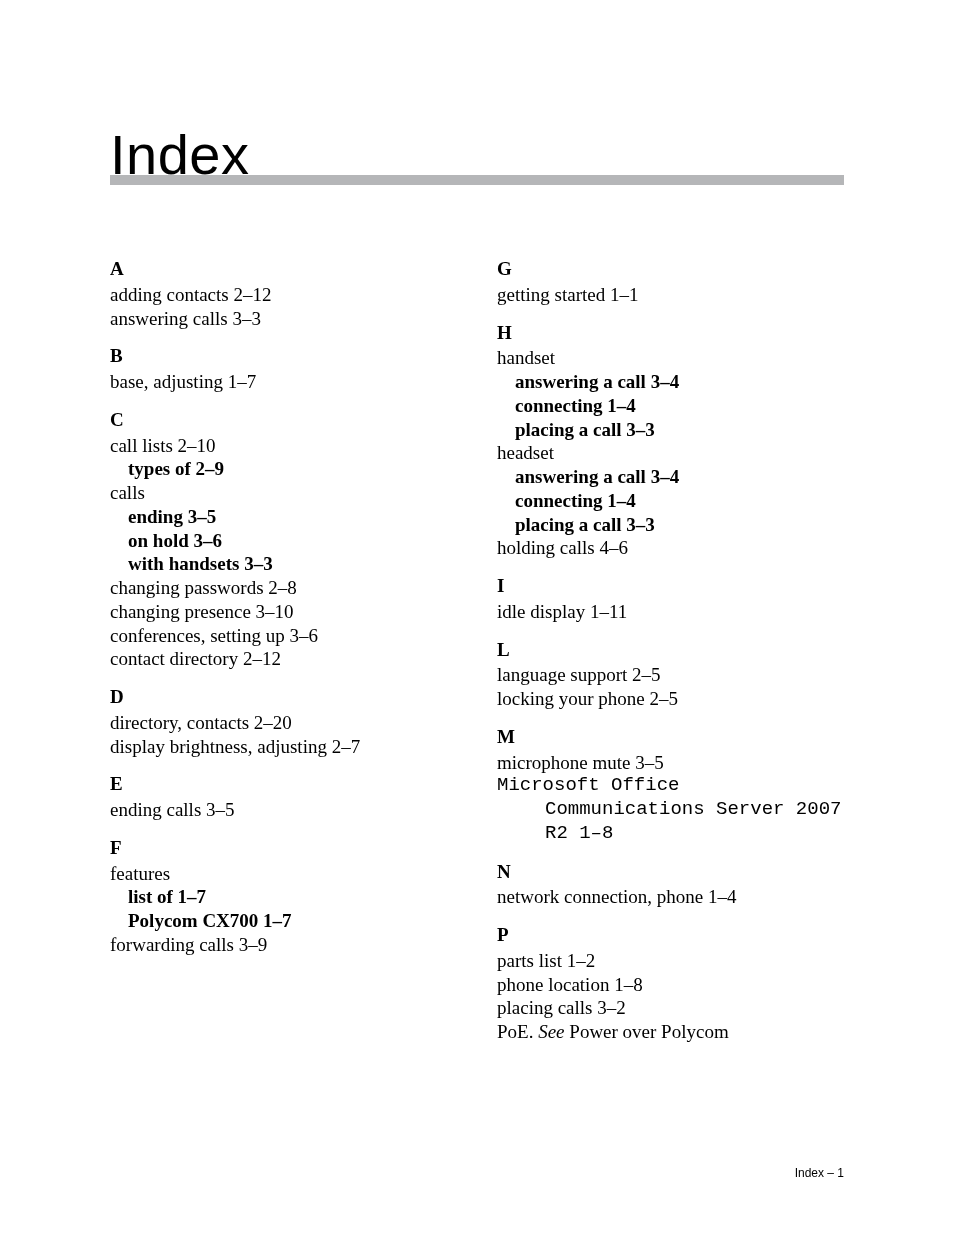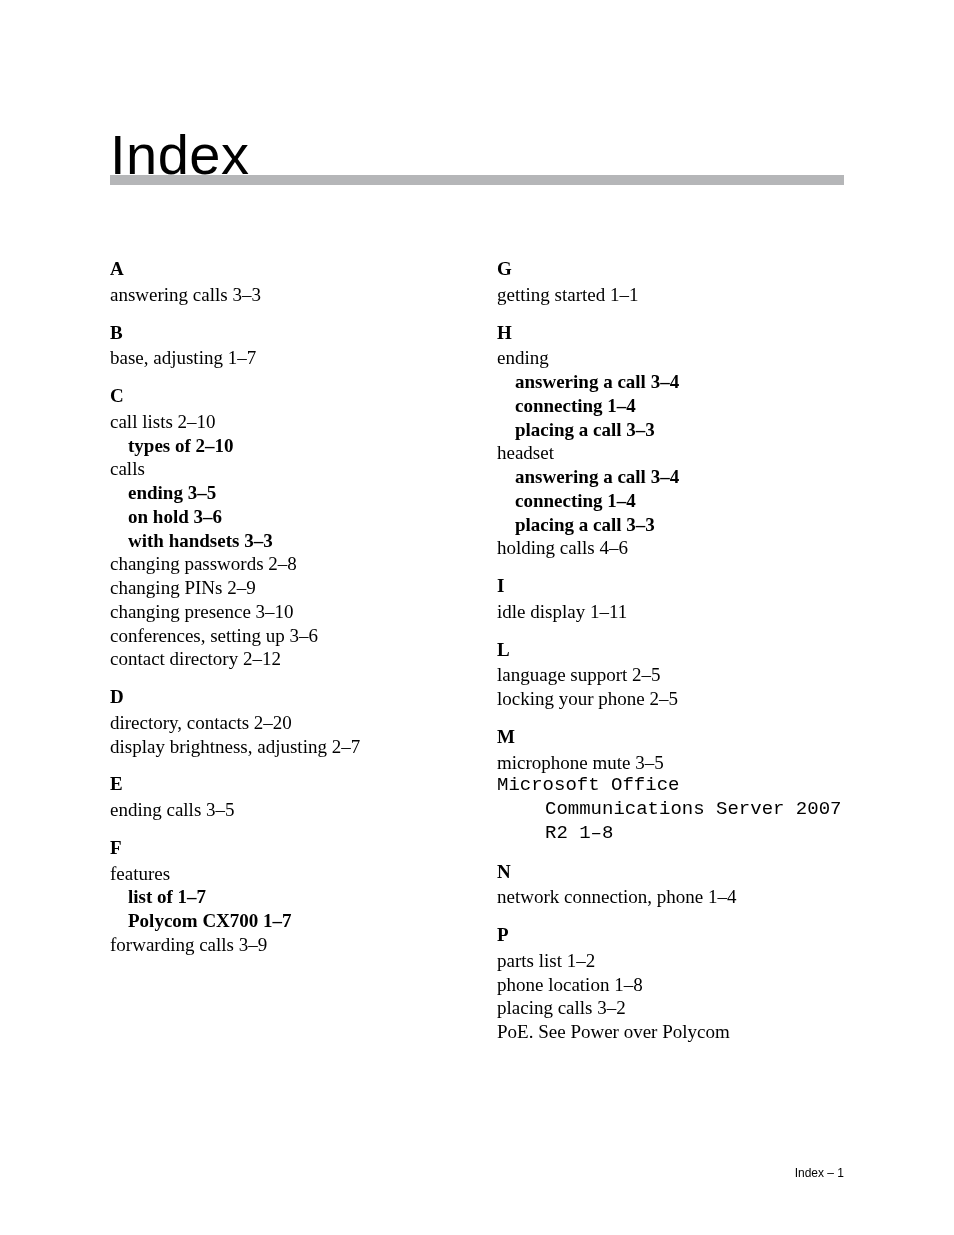--- a/index.html
+++ b/index.html
@@ -44,70 +44,70 @@
     line-height: 1.25;
   }
   .letter {
     font-weight: 700;
     margin-top: 14px;
     margin-bottom: 2px;
   }
   .letter.first { margin-top: 0; }
   .entry { }
   .sub { padding-left: 18px; font-weight: bold; }
-  .italic { }
+  .italic { font-style: italic; }
   .footer {
     position: absolute;
     right: 110px;
     bottom: 55px;
     font-family: Futura, "Century Gothic", "Helvetica Neue", Arial, sans-serif;
     font-size: 12px;
   }
 </style>
 </head>
 <body>
 
 <div class="page">
   <div class="top-rule"></div>
   <h1 class="title">Index</h1>
 
   <div class="columns">
     <div class="col" id="col-left">
         <div class="letter first">A</div>
+        <div class="entry">adding contacts 2–12</div>
         <div class="entry">answering calls 3–3</div>
         <div class="letter">B</div>
         <div class="entry">base, adjusting 1–7</div>
         <div class="letter">C</div>
         <div class="entry">call lists 2–10</div>
-        <div class="entry sub">types of 2–10</div>
+        <div class="entry sub">types of 2–9</div>
         <div class="entry">calls</div>
         <div class="entry sub">ending 3–5</div>
         <div class="entry sub">on hold 3–6</div>
         <div class="entry sub">with handsets 3–3</div>
         <div class="entry">changing passwords 2–8</div>
-        <div class="entry">changing PINs 2–9</div>
         <div class="entry">changing presence 3–10</div>
         <div class="entry">conferences, setting up 3–6</div>
         <div class="entry">contact directory 2–12</div>
         <div class="letter">D</div>
         <div class="entry">directory, contacts 2–20</div>
         <div class="entry">display brightness, adjusting 2–7</div>
         <div class="letter">E</div>
         <div class="entry">ending calls 3–5</div>
         <div class="letter">F</div>
         <div class="entry">features</div>
         <div class="entry sub">list of 1–7</div>
         <div class="entry sub">Polycom CX700 1–7</div>
         <div class="entry">forwarding calls 3–9</div>
       </div>
     <div class="col" id="col-right">
         <div class="letter first">G</div>
         <div class="entry">getting started 1–1</div>
         <div class="letter">H</div>
-        <div class="entry">ending</div>
+        <div class="entry">handset</div>
         <div class="entry sub">answering a call 3–4</div>
         <div class="entry sub">connecting 1–4</div>
         <div class="entry sub">placing a call 3–3</div>
         <div class="entry">headset</div>
         <div class="entry sub">answering a call 3–4</div>
         <div class="entry sub">connecting 1–4</div>
         <div class="entry sub">placing a call 3–3</div>
         <div class="entry">holding calls 4–6</div>
         <div class="letter">I</div>
         <div class="entry">idle display 1–11</div>

